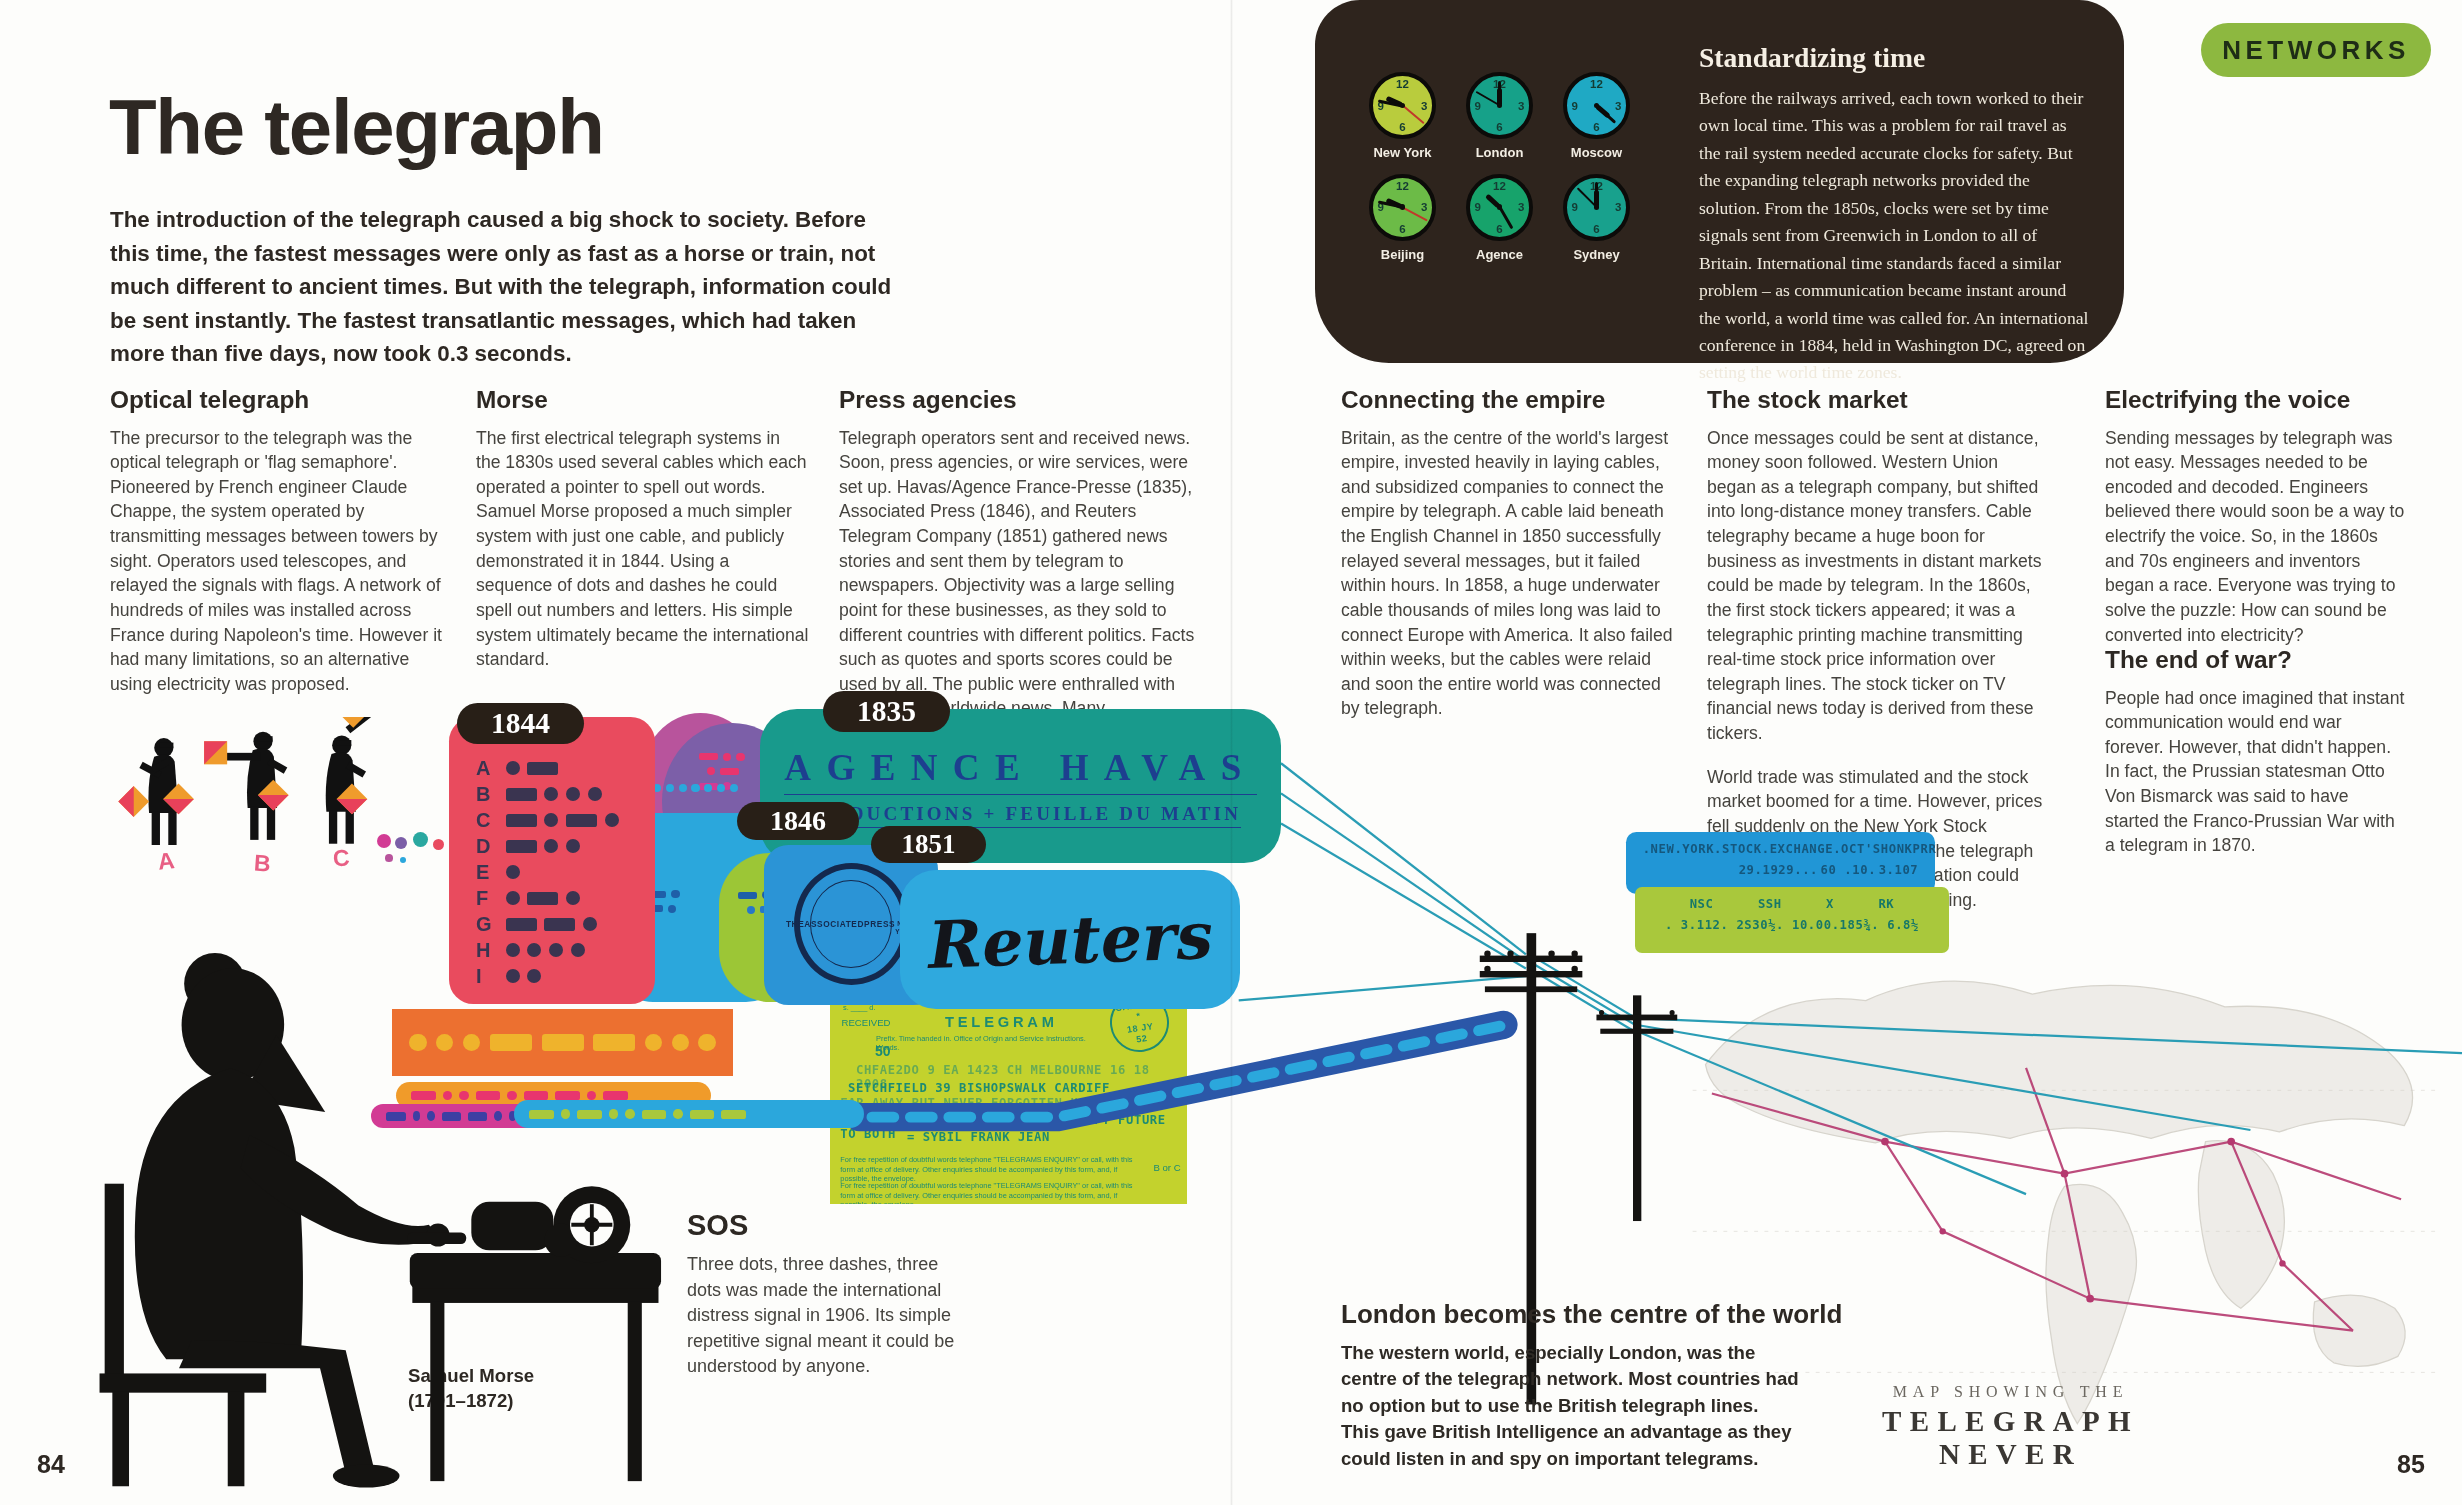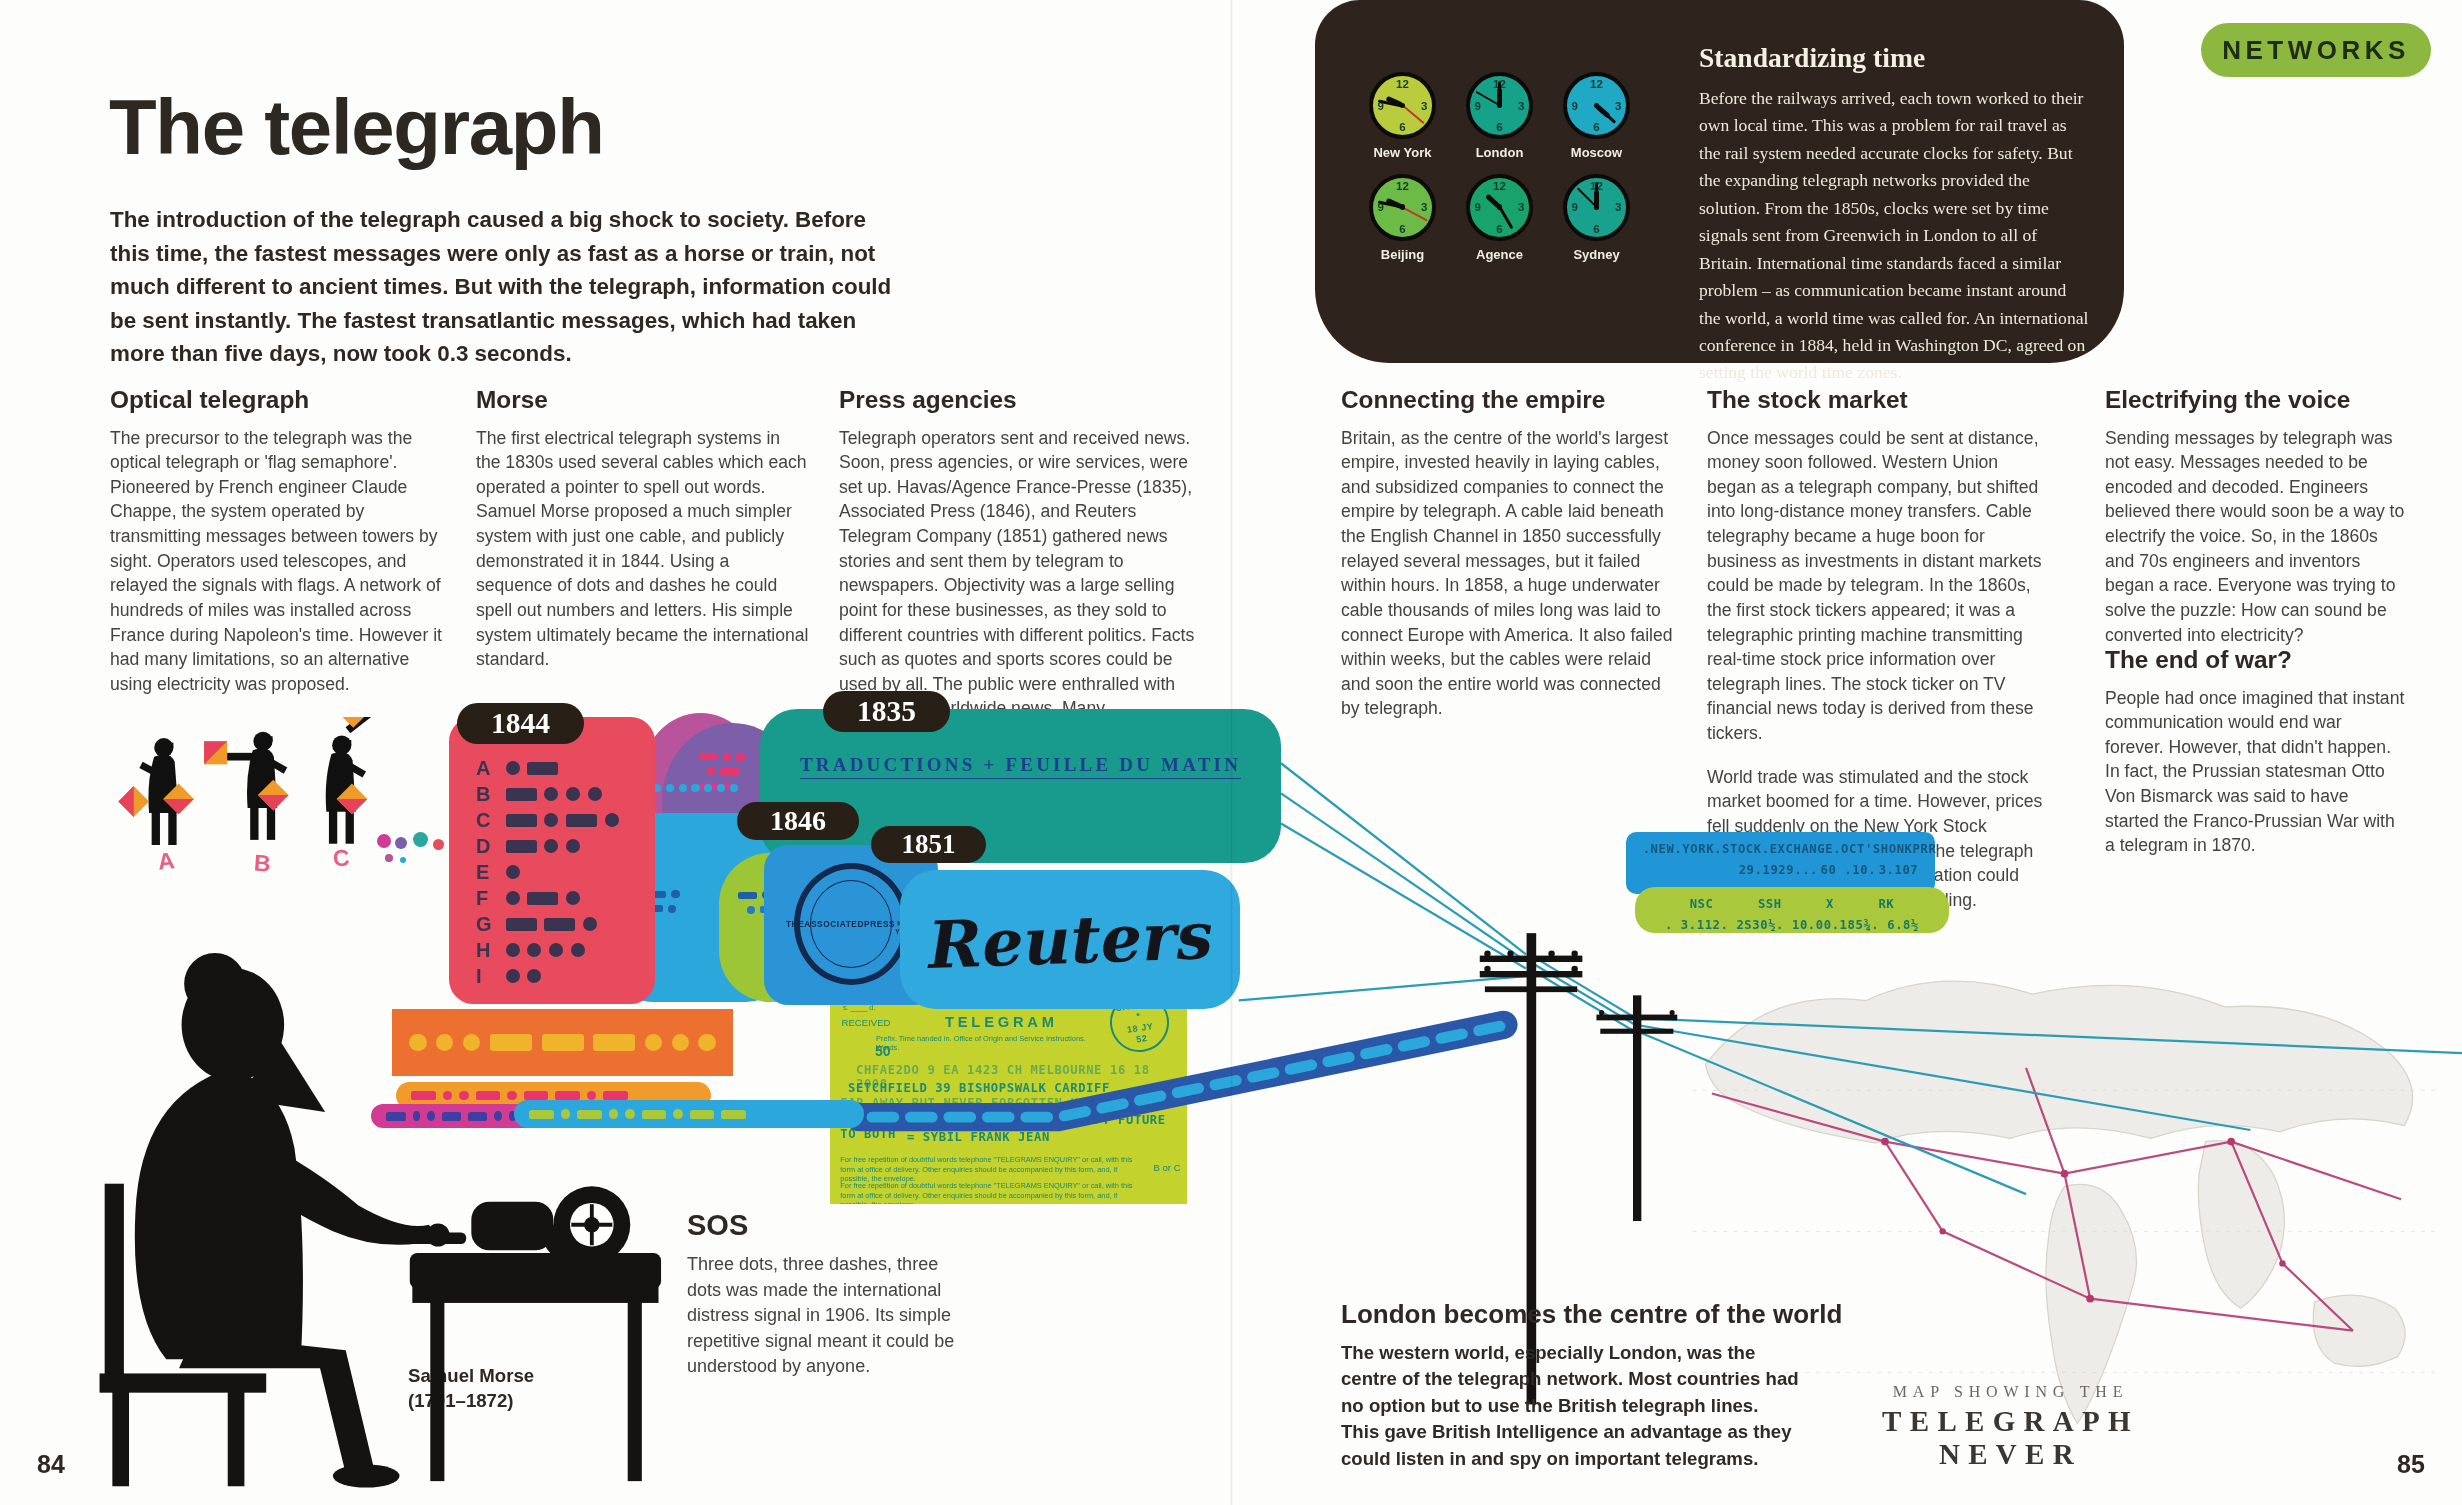--- a/index.html
+++ b/index.html
@@ -138,21 +138,21 @@
   
   #map-svg { left:1667px; top:930px; z-index:0; }
   #net-svg { left:0; top:0; z-index:2; pointer-events:none; }
   #map-caption { left:1866px; top:1383px; width:289px; text-align:center; z-index:1; }
   #map-caption .cap1 { font-size:16px; letter-spacing:5.8px; color:#6b6760; }
   #map-caption .cap2 { margin-top:3.8px; font-size:29px; font-weight:700; letter-spacing:8.3px; color:#3a3733; }
 
   
   .ticker { position:absolute; z-index:3; padding:10.3px 16.7px; }
   #ticker-blue  { left:1626px; top:832px; width:309px; height:62px; background:#2196d6; border-radius:10.3px; color:#15577d; }
-  #ticker-green { left:1635px; top:887px; width:314px; height:46px; background:#a9c83c; border-radius:20px; color:#177868; }
+  #ticker-green { left:1635px; top:887px; width:314px; height:66px; background:#a9c83c; border-radius:7px; color:#177868; }
   .tk-row { display:flex; justify-content:space-between; font-family:"DejaVu Sans Mono", monospace;
             font-size:12.2px; font-weight:700; letter-spacing:0.6px; }
   .tk-row + .tk-row { margin-top:6.4px; }
 
   
   #london-heading { left:1341px; top:1299px; font-size:26px; font-weight:800; z-index:5; }
   #london-body { left:1341px; top:1340px; width:459px; font-size:18.6px; font-weight:700; line-height:1.42;
                  color:#2e2a25; z-index:5; }
 
   .page-num { position:absolute; top:1450px; font-size:25px; font-weight:800; color:#2e2823; }
@@ -533,20 +533,21 @@
         <span class="m-sym">
           <span class="m-dot"></span>
           <span class="m-dot"></span>
         </span>
       </div>
     </div>
 </div>
 <div class="year-pill serif" style="left:457px; top:703px; width:127px; height:41px; font-size:29.5px">1844</div>
 
 <div class="abs" id="card-1835">
+  <div><span class="serif" id="havas-line1">AGENCE HAVAS</span></div>
   <div><span class="serif" id="havas-line2">TRADUCTIONS + FEUILLE DU MATIN</span></div>
 </div>
 <div class="year-pill serif" style="left:823px; top:691px; width:127px; height:41px; font-size:29.5px">1835</div>
 
 <div class="abs" id="card-1846">
   <div id="ap-seal">
     <div class="seal-inner">
       <span>THE</span>
       <span>ASSOCIATED</span>
       <span>PRESS</span>

